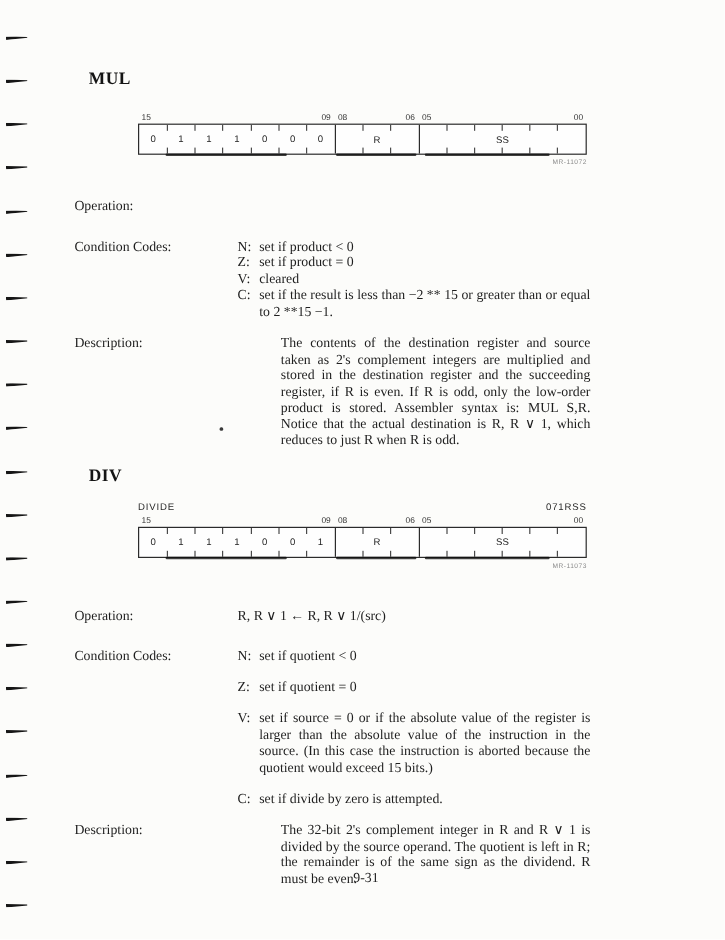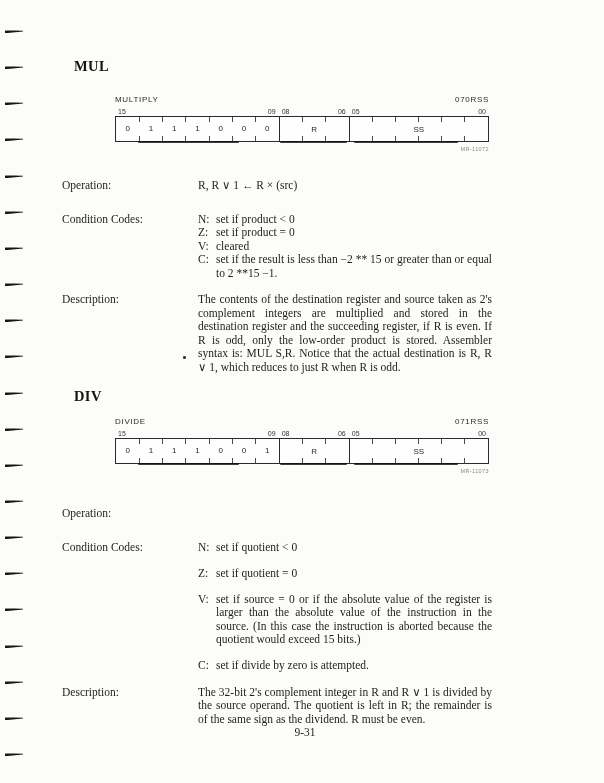--- a/index.html
+++ b/index.html
@@ -50,21 +50,21 @@
   .smudge { position:absolute; bottom:-2.4px; height:2.2px; background:rgba(15,15,15,0.8); border-radius:1px; }
   .fig-no { text-align:right; font-size:5.5px; color:#8a8a8a; margin-top:4px; letter-spacing:0.4px; }
 
   
   .row { display:flex; font-size:11.5px; line-height:13.5px; }
   .row .label { width:136px; flex:none; }
   .row .value { flex:1; }
   .op-row { margin-top:27px;justify-content:space-between; }
   .cc-block { margin-top:20px; }
   .desc-row { margin-top:13px; }
-  .desc { text-align:justify; }
+  .desc { text-align:justify;margin-left:36px; }
   .cc-row { display:flex; }
   .cc-flag { width:18px; flex:none; }
   .cc-text { flex:1; text-align:justify; }
   .cc-list.spaced .cc-row + .cc-row { margin-top:12.5px; }
 
   .section-div { margin-top:14px; }
   .section-div .diagram { margin-top:12px; }
   .section-div .op-row { margin-top:33px; }
 
   .page-number {
@@ -101,24 +101,20 @@
       <div class="bind-mark" style="top: 753px;"></div>
     </div>
   <div class="artifact-dot" style="left:183px; top:356px;"></div>
 
   <div class="content">
 
     <section class="section-mul">
       <h2 class="mnemonic">MUL</h2>
 
       <div class="diagram">
-        <div class="diag-head">
-          <span>MULTIPLY</span>
-          <span>070RSS</span>
-        </div>
         <div class="bit-labels">
             <span class="seg" style="width: 43.75%;">
               <span>15</span>
               <span>09</span>
             </span>
             <span class="seg" style="width: 18.75%;">
               <span>08</span>
               <span>06</span>
             </span>
             <span class="seg" style="width: 37.5%;">
@@ -153,21 +149,20 @@
             </div>
             <div class="smudge" style="left: 6%; width: 27%;"></div>
             <div class="smudge" style="left: 44%; width: 18%;"></div>
             <div class="smudge" style="left: 64%; width: 28%;"></div>
           </div>
         <div class="fig-no">MR-11072</div>
       </div>
 
       <div class="row op-row">
         <div class="label">Operation:</div>
-        <div class="value">R, R ∨ 1 ← R × (src)</div>
       </div>
 
       <div class="row cc-block">
         <div class="label">Condition Codes:</div>
         <div class="value cc-list">
             <div class="cc-row">
               <span class="cc-flag">N:</span>
               <span class="cc-text">set if product &lt; 0</span>
             </div>
             <div class="cc-row">
@@ -240,20 +235,21 @@
             </div>
             <div class="smudge" style="left: 6%; width: 27%;"></div>
             <div class="smudge" style="left: 44%; width: 18%;"></div>
             <div class="smudge" style="left: 64%; width: 28%;"></div>
           </div>
         <div class="fig-no">MR-11073</div>
       </div>
 
       <div class="row op-row">
         <div class="label">Operation:</div>
+        <div class="value">R, R ∨ 1 ← R, R ∨ 1/(src)</div>
       </div>
 
       <div class="row cc-block">
         <div class="label">Condition Codes:</div>
         <div class="value cc-list spaced">
             <div class="cc-row">
               <span class="cc-flag">N:</span>
               <span class="cc-text">set if quotient &lt; 0</span>
             </div>
             <div class="cc-row">

